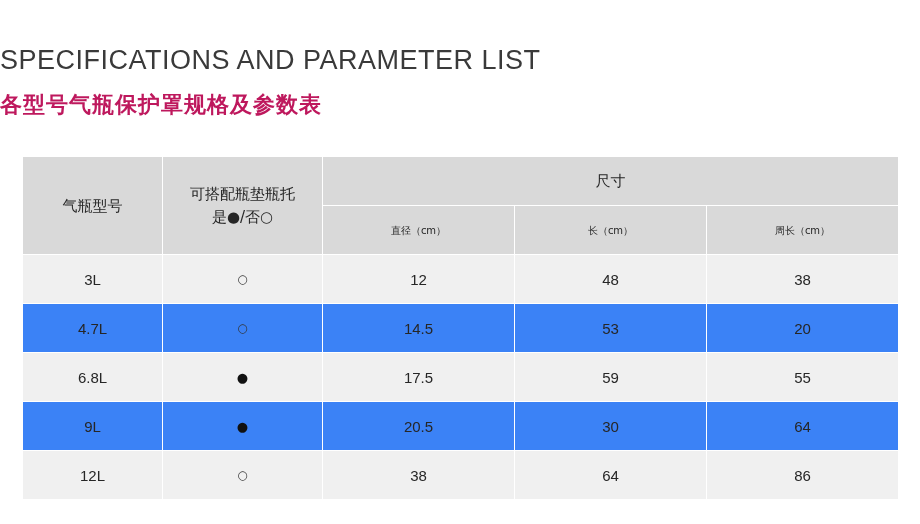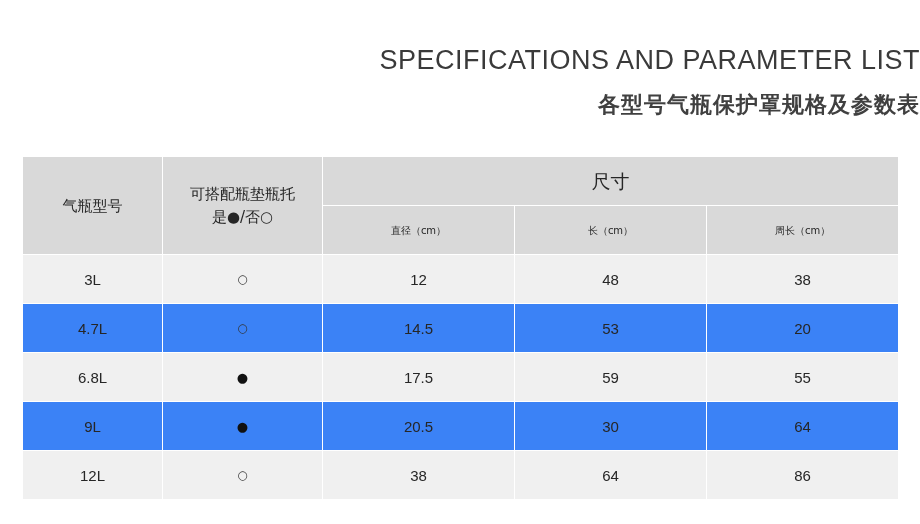--- a/index.html
+++ b/index.html
@@ -14,37 +14,37 @@
     color: #222222;
     overflow: hidden;
   }
   .page {
     width: 920px;
     height: 524px;
     position: relative;
     box-sizing: border-box;
   }
   .title-block {
-    text-align: right;
+    text-align: left;
     padding-top: 44px;
   }
   .title-en {
     font-family: "Liberation Sans", sans-serif;
     font-size: 27px;
     letter-spacing: 0.5px;
     color: #3a3a3a;
     font-weight: 400;
     line-height: 1.2;
   }
   .title-cn {
     margin-top: 14px;
     font-family: "DejaVu Sans", sans-serif;
     font-size: 22px;
     font-weight: bold;
-    color: #404040;
+    color: #be185d;
     letter-spacing: 1px;
   }
   .table-wrap {
     margin: 36px 22px 0 22px;
   }
   table.spec {
     border-collapse: collapse;
     width: 876px;
     table-layout: fixed;
   }
@@ -59,21 +59,21 @@
     background: #d9d9d9;
     font-family: "DejaVu Sans", sans-serif;
     font-size: 15px;
     line-height: 1.5;
   }
   .hdr-tall {
     height: 92px;
   }
   .hdr-dim-top {
     height: 46px;
-    font-size: 19px;
+    font-size: 15px;
   }
   .hdr-sub {
     height: 46px;
     font-size: 10px;
   }
   .col-model { width: 140px; }
   .col-pad   { width: 160px; }
   .col-dia   { width: 192px; }
   .col-len   { width: 192px; }
   .col-cir   { width: 192px; }

